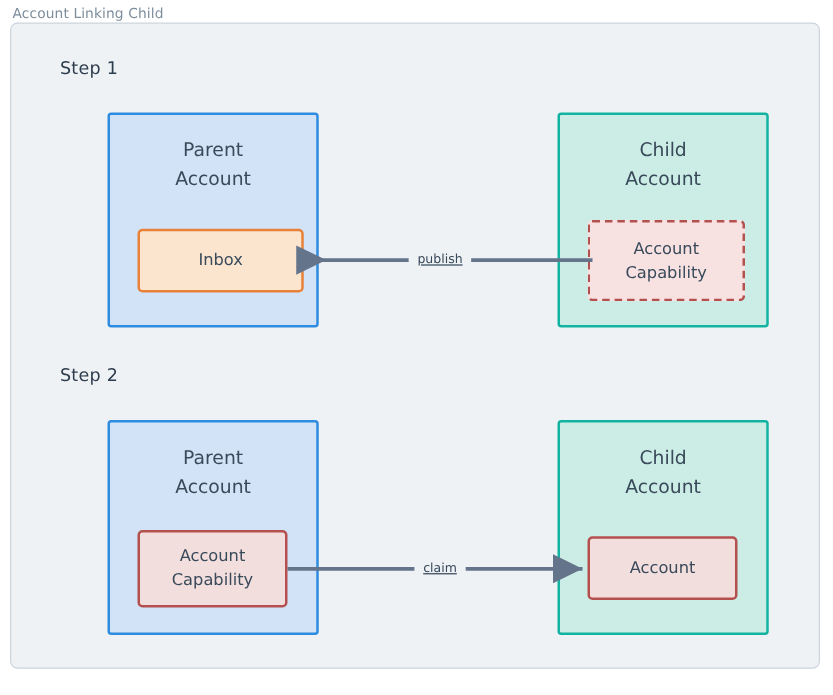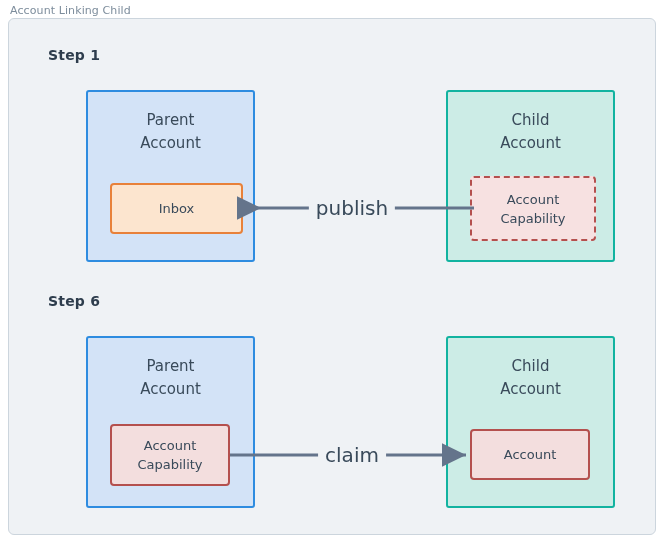--- a/index.html
+++ b/index.html
@@ -35,21 +35,21 @@
     background: #eff2f5;
     border: 1px solid #ccd5dd;
     border-radius: 6px;
     box-sizing: border-box;
   }
 
   
   .step-label {
     position: absolute;
     font-size: 14px;
-    font-weight: bold;
+    font-weight: normal;
     color: #2e3d4d;
     white-space: nowrap;
     letter-spacing: 0.2px;
   }
   #step-1-label { left: 48px; top: 47px; }
   #step-2-label { left: 48px; top: 293px; }
 
   
   .account-box {
     position: absolute;
@@ -134,24 +134,25 @@
   #connector-publish { left: 228px; top: 191px; width: 248px; }
   #connector-claim   { left: 228px; top: 438px; width: 248px; text-align: center; }
 
   .connector-label {
     position: absolute;
     top: 50%;
     left: 50%;
     transform: translate(-50%, -50%);
     background: #eff2f5;
     padding: 0 7px;
-    font-size: 20px;
+    font-size: 10px;
     line-height: 19px;
     color: #394a5a;
     white-space: nowrap;
+    text-decoration: underline;
   }
   .connector svg { display: block; }
 </style>
 </head>
 <body>
 
 <div id="diagram-title">Account Linking Child</div>
 
 <div id="diagram-frame"></div>
 
@@ -177,21 +178,21 @@
     <defs>
       <marker id="arrow-left" markerWidth="9" markerHeight="9" refX="8" refY="4.5" orient="auto" markerUnits="strokeWidth">
         <path d="M9,0.6 L1,4.5 L9,8.4 z" fill="#64748b"></path>
       </marker>
     </defs>
     <line x1="246" y1="17" x2="12" y2="17" stroke="#64748b" stroke-width="3" marker-end="url(#arrow-left)"></line>
   </svg>
   <span class="connector-label">publish</span>
 </div>
 
-<div id="step-2-label" class="step-label">Step 6</div>
+<div id="step-2-label" class="step-label">Step 2</div>
 
 <div id="parent-account-step2" class="account-box parent">
   <div class="account-box-title">Parent
 Account</div>
 </div>
 
 <div id="capability-box-parent" class="resource-box capability-solid">Account
 Capability</div>
 
 <div id="child-account-step2" class="account-box child">

